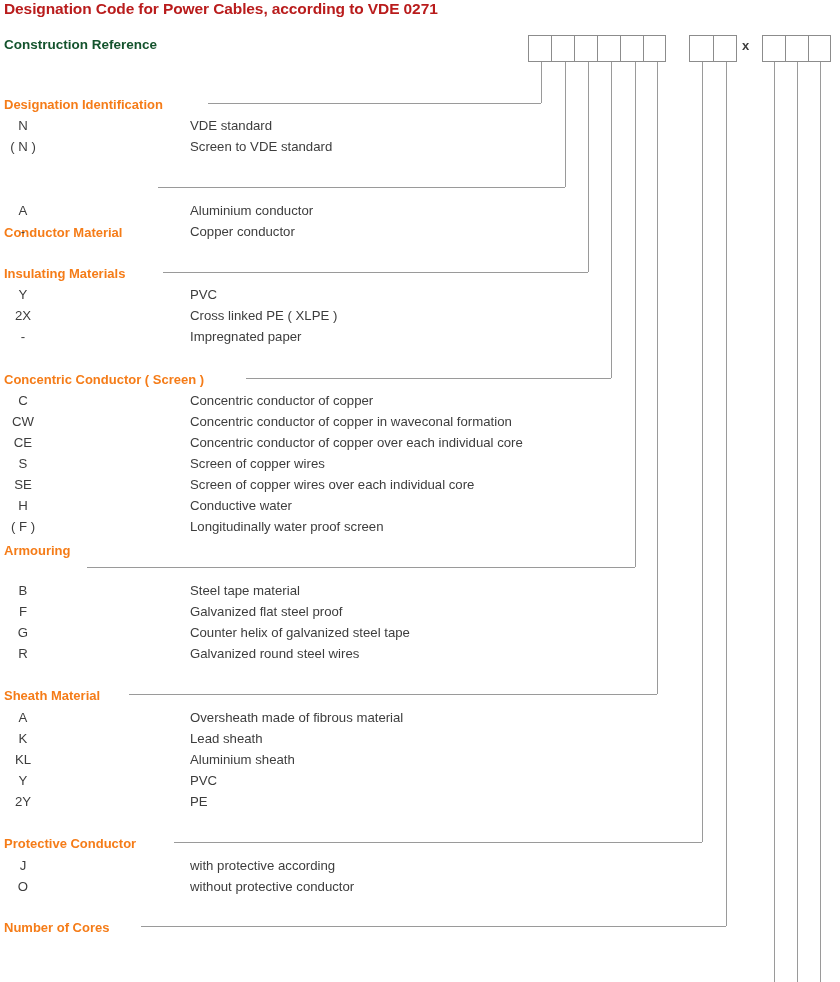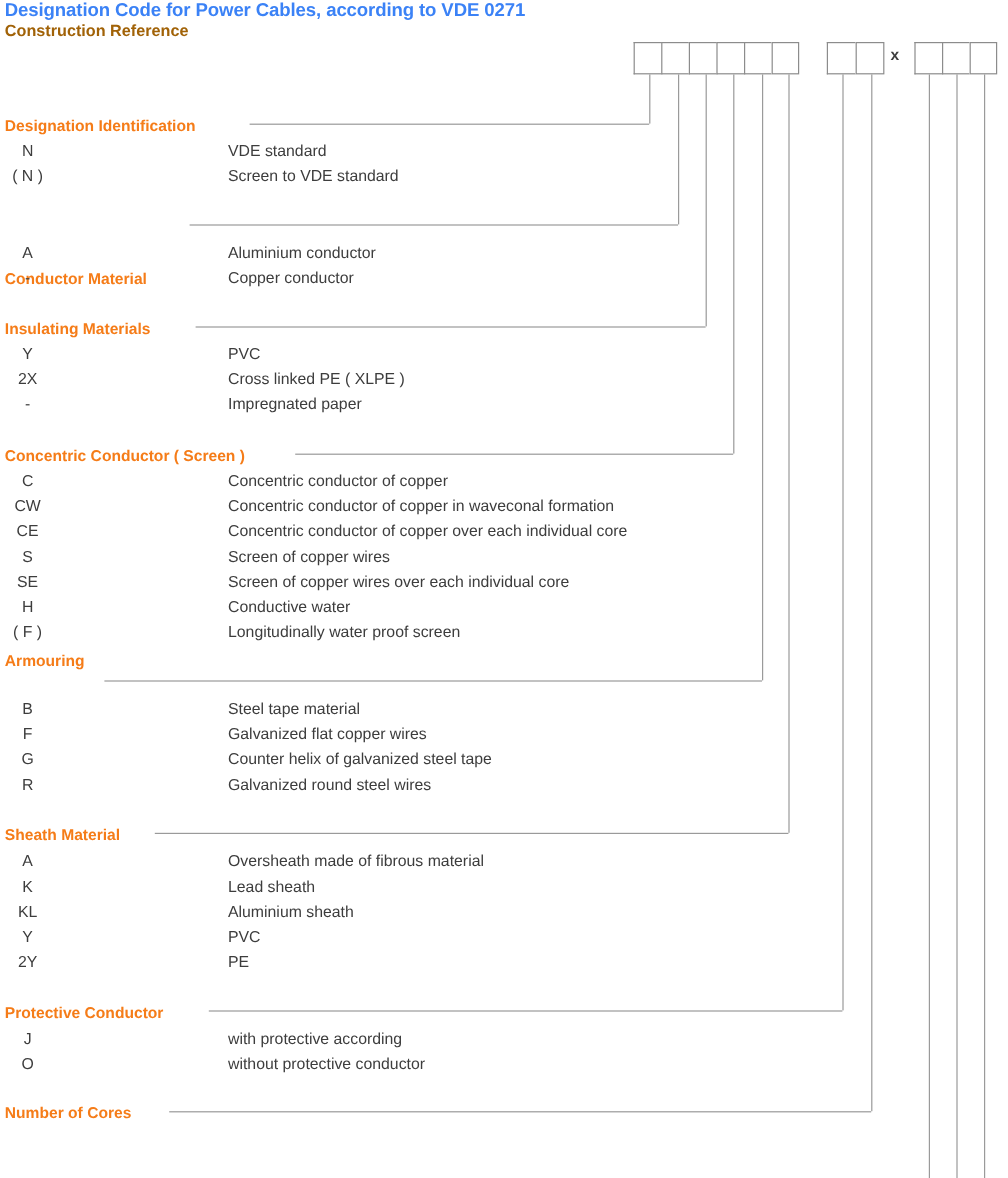--- a/index.html
+++ b/index.html
@@ -19,31 +19,31 @@
     background: #ffffff;
   }
 
   
   .doc-title {
     position: absolute;
     left: 4px;
     top: 0px;
     font-size: 15.5px;
     font-weight: bold;
-    color: #3b82f6;
+    color: #b91c1c;
     letter-spacing: -0.1px;
     white-space: nowrap;
   }
   .construction-ref {
     position: absolute;
     left: 4px;
-    top: 18px;
+    top: 37px;
     font-size: 13.5px;
     font-weight: bold;
-    color: #a16207;
+    color: #14532d;
     white-space: nowrap;
   }
 
   
   .boxrow {
     position: absolute;
     display: flex;
     height: 27px;
   }
   .cellbox {
@@ -217,21 +217,21 @@
         <span class="code">( F )</span>
         <span class="desc">Longitudinally water proof screen</span>
       </div>
       <div class="section-head" style="top: 543px;">Armouring</div>
       <div class="row" style="top: 583px; left: 0px;">
         <span class="code">B</span>
         <span class="desc">Steel tape material</span>
       </div>
       <div class="row" style="top: 604px; left: 0px;">
         <span class="code">F</span>
-        <span class="desc">Galvanized flat copper wires</span>
+        <span class="desc">Galvanized flat steel proof</span>
       </div>
       <div class="row" style="top: 625px; left: 0px;">
         <span class="code">G</span>
         <span class="desc">Counter helix of galvanized steel tape</span>
       </div>
       <div class="row" style="top: 646px; left: 0px;">
         <span class="code">R</span>
         <span class="desc">Galvanized round steel wires</span>
       </div>
       <div class="section-head" style="top: 688px;">Sheath Material</div>

